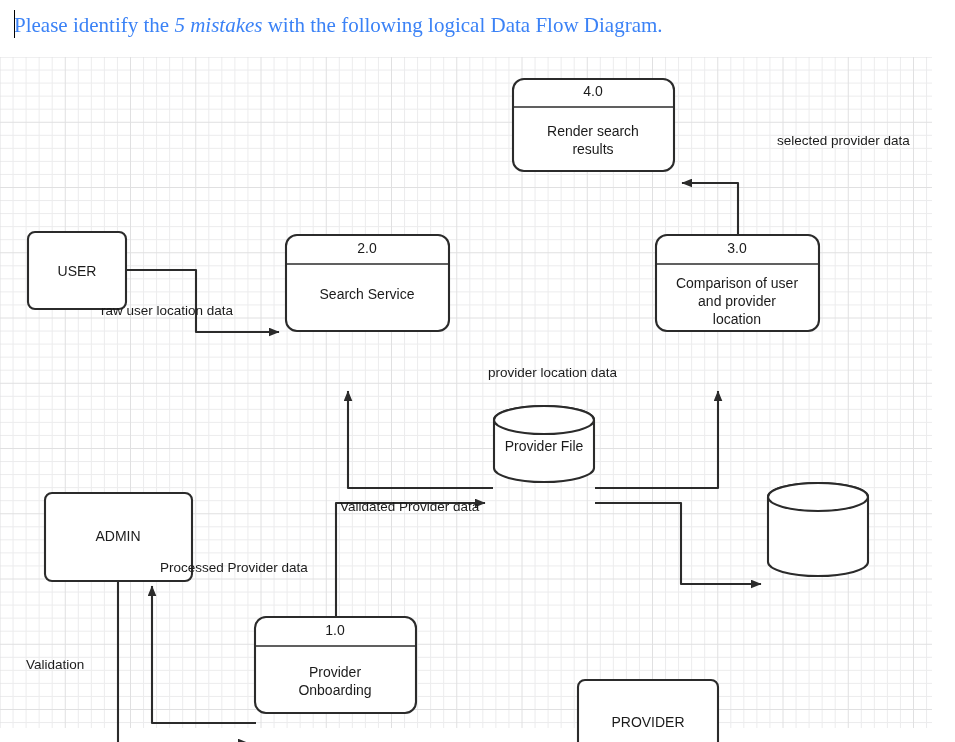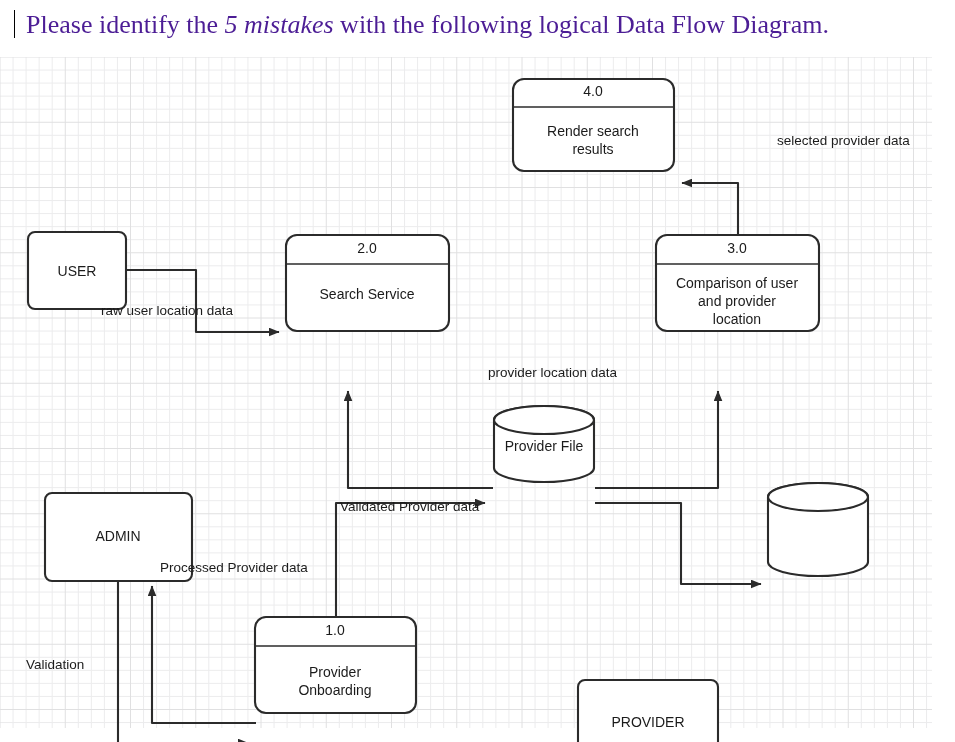--- a/index.html
+++ b/index.html
@@ -20,25 +20,24 @@
     left: 0;
     top: 0;
     width: 955px;
     height: 57px;
     box-sizing: border-box;
     padding: 13px 0 0 14px;
     background: #ffffff;
   }
   #question-text {
     font-family: "Liberation Serif", serif;
-    font-size: 26px;
+    font-size: 21px;
     line-height: 24px;
-    color: #4c1d95;
+    color: #3b82f6;
     white-space: nowrap;
-    padding-left: 12px;
   }
   #question-text .em {
     font-style: italic;
   }
   #caret {
     position: absolute;
     left: 14px;
     top: 10px;
     width: 1px;
     height: 28px;

